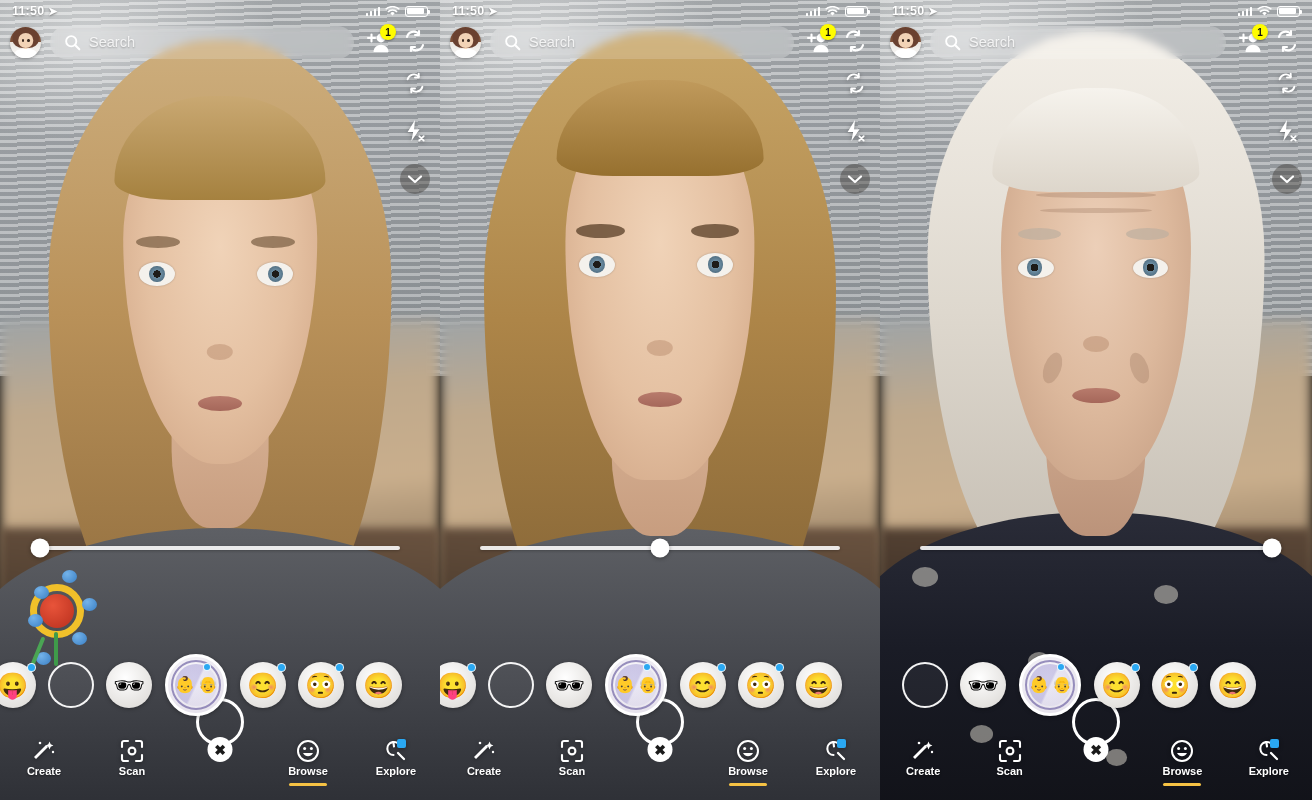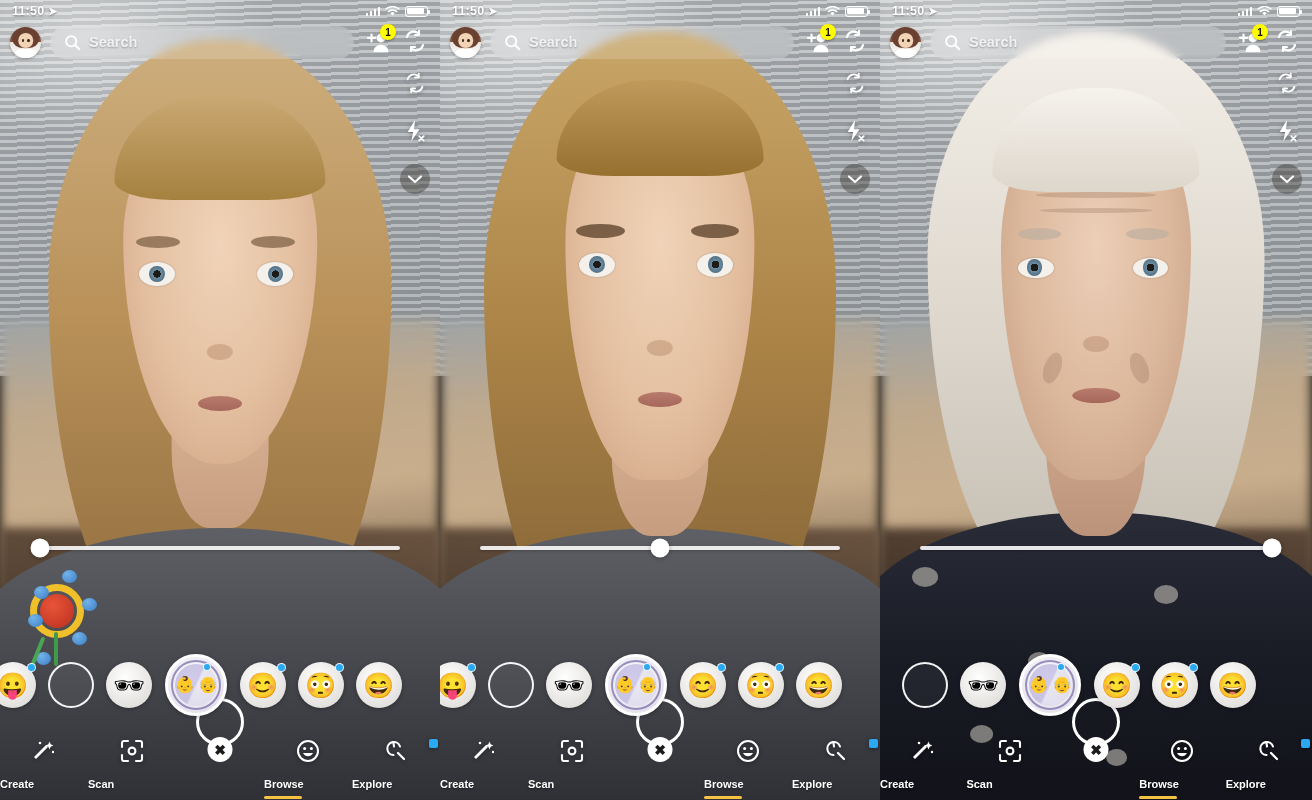--- a/index.html
+++ b/index.html
@@ -181,21 +181,21 @@
   }
   .searchbar {
     flex: 1 1 auto; height: 33px;
     background: rgba(255,255,255,.17);
     border-radius: 17px;
     display: flex; align-items: center; gap: 8px; padding: 0 14px;
     backdrop-filter: blur(4px);
   }
   .searchbar .magn { flex: 0 0 auto; }
   .search-text {
-    color: rgba(255,255,255,.82); font-size: 14.5px; font-weight: 700;
+    color: rgba(255,255,255,.82); font-size: 14.5px; font-weight: 400;
     text-shadow: 0 1px 2px rgba(0,0,0,.3);
   }
   .addfriend { position: relative; flex: 0 0 auto; width: 30px; height: 30px; }
   .badge {
     position: absolute; right: -3px; top: -3px;
     width: 16px; height: 16px; border-radius: 50%;
     background: #FFFC00; color: #101010;
     font-size: 10px; font-weight: bold;
     display: flex; align-items: center; justify-content: center;
     box-shadow: 0 1px 2px rgba(0,0,0,.35);
@@ -299,21 +299,21 @@
     display: flex; align-items: center; justify-content: center;
     color: #1a1a1a; font-size: 14px; font-weight: bold; line-height: 1;
   }
   .bottomnav {
     position: absolute; left: 0; bottom: 0; width: 100%; height: 72px;
     display: flex; align-items: flex-start; z-index: 28;
     padding-top: 10px;
   }
   .navitem {
     flex: 1 1 0; display: flex; flex-direction: column;
-    gap: 14px; position: relative;
+    align-items: center; gap: 1px; position: relative;
   }
   .navitem.spacer { pointer-events: none; }
   .nav-ico {
     height: 26px; display: flex; align-items: center; justify-content: center;
     filter: drop-shadow(0 1px 2px rgba(0,0,0,.4));
     position: relative;
   }
   .nav-label {
     color: #fff; font-size: 11px; font-weight: bold;
     text-shadow: 0 1px 2px rgba(0,0,0,.5);

